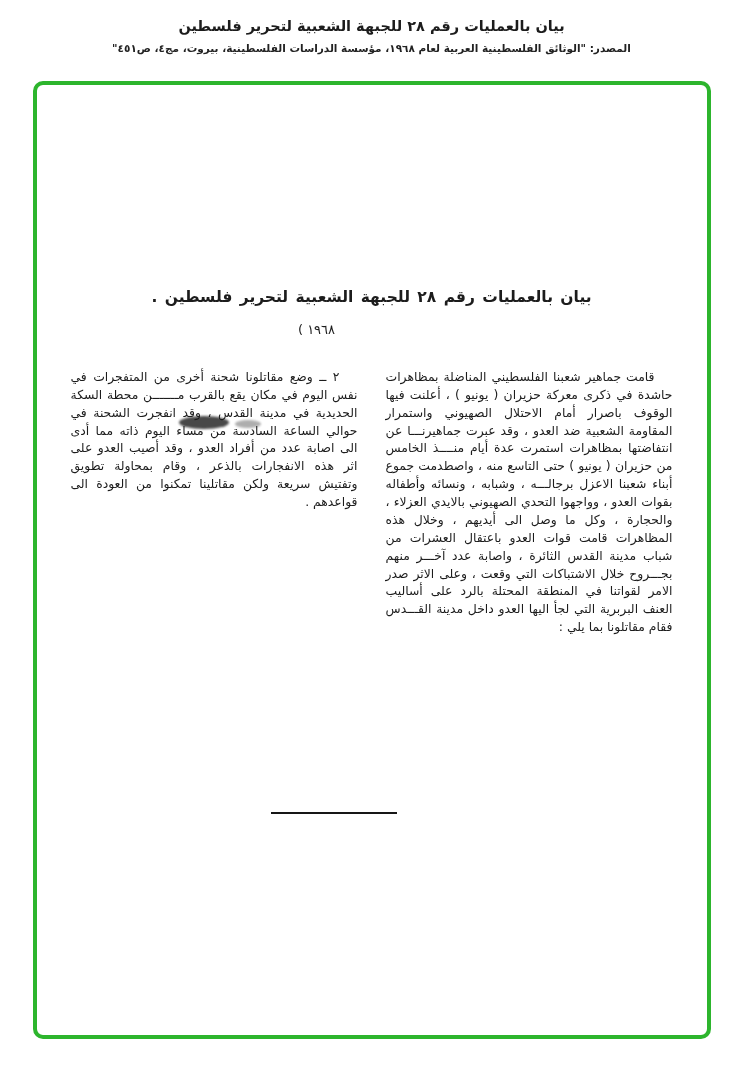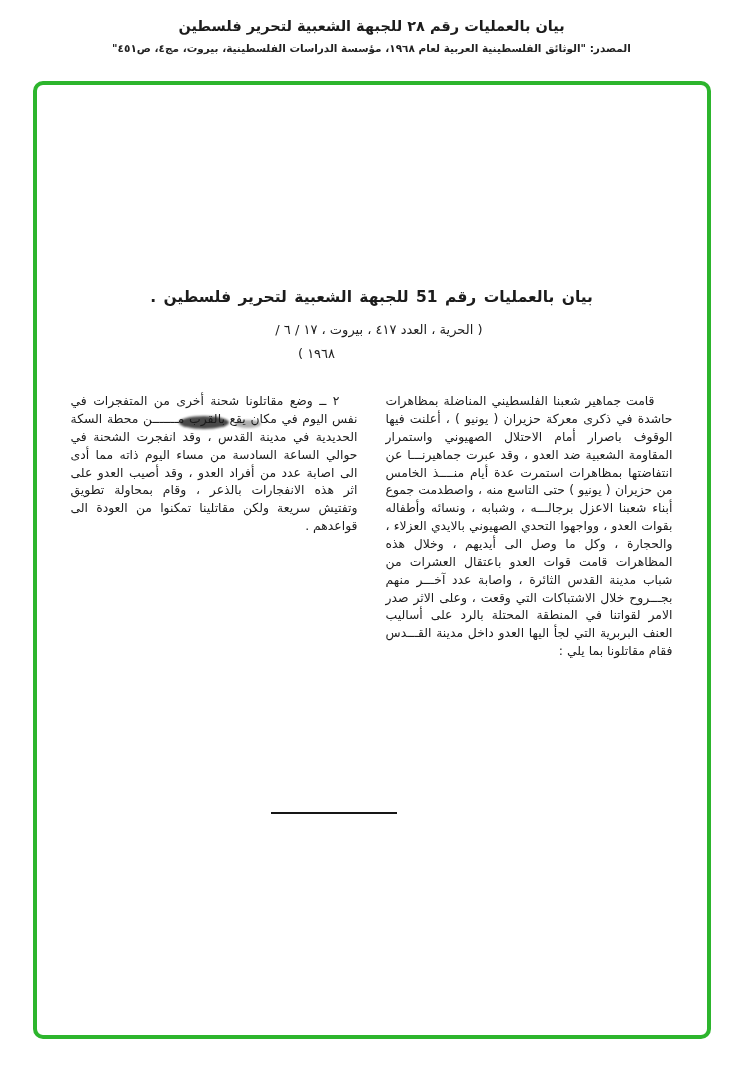--- a/index.html
+++ b/index.html
@@ -83,24 +83,23 @@
 
   <header class="top-header">
     <div class="h-title">بيان بالعمليات رقم ٢٨ للجبهة الشعبية لتحرير فلسطين</div>
     <div class="h-source">المصدر: "الوثائق الفلسطينية العربية لعام ١٩٦٨، مؤسسة الدراسات الفلسطينية، بيروت، مج٤، ص٤٥١"</div>
   </header>
 
   <div class="scan-frame">
 
     <div class="doc">
 
-      <h1 class="doc-title">بيان بالعمليات رقم 51 للجبهة الشعبية لتحرير فلسطين .</h1>
+      <h1 class="doc-title">بيان بالعمليات رقم ٢٨ للجبهة الشعبية لتحرير فلسطين .</h1>
 
       <div class="doc-subtitle">
-        <div class="sub-line-1">( الحرية ، العدد ٤١٧ ، بيروت ، ١٧ / ٦ /</div>
         <div class="sub-line-2">١٩٦٨ )</div>
       </div>
 
       <div class="columns">
 
         <div class="col">
           <p>قامت جماهير شعبنا الفلسطيني المناضلة بمظاهرات حاشدة في ذكرى معركة حزيران ( يونيو ) ، أعلنت فيها الوقوف باصرار أمام الاحتلال الصهيوني واستمرار المقاومة الشعبية ضد العدو ، وقد عبرت جماهيرنـــا عن انتفاضتها بمظاهرات استمرت عدة أيام منــــذ الخامس من حزيران ( يونيو ) حتى التاسع منه ، واصطدمت جموع أبناء شعبنا الاعزل برجالـــه ، وشبابه ، ونسائه وأطفاله بقوات العدو ، وواجهوا التحدي الصهيوني بالايدي العزلاء ، والحجارة ، وكل ما وصل الى أيديهم ، وخلال هذه المظاهرات قامت قوات العدو باعتقال العشرات من شباب مدينة القدس الثائرة ، واصابة عدد آخـــر منهم بجـــروح خلال الاشتباكات التي وقعت ، وعلى الاثر صدر الامر لقواتنا في المنطقة المحتلة بالرد على أساليب العنف البربرية التي لجأ اليها العدو داخل مدينة القـــدس فقام مقاتلونا بما يلي :</p>
         </div>
 
         <div class="col">

